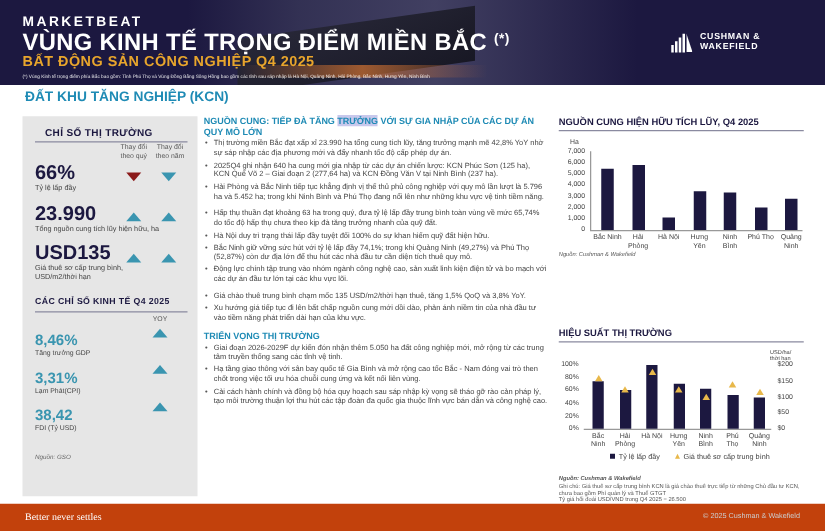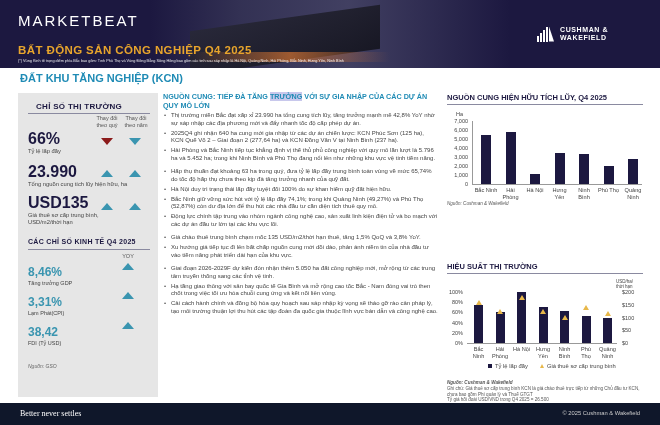--- a/index.html
+++ b/index.html
@@ -4,21 +4,21 @@
 <style>
   * { box-sizing: border-box; margin: 0; padding: 0; }
   body { width: 660px; height: 425px; overflow: hidden; background: #ffffff; font-family: "Liberation Sans", sans-serif; color: #333; position: relative; }
 
   
   .header { position: absolute; left: 0; top: 0; width: 660px; height: 68px; background: #1c1840; overflow: hidden; }
   .header-photo { position: absolute; left: 150px; top: 0; width: 360px; height: 68px;
     background: linear-gradient(90deg, rgba(28,24,64,0) 0%, rgba(70,70,100,0.55) 25%, rgba(90,90,120,0.6) 55%, rgba(28,24,64,0) 100%); }
   .header-photo .glow { position: absolute; bottom: 6px; height: 10px; background: linear-gradient(90deg, rgba(200,110,50,0), rgba(200,110,50,0.75), rgba(200,110,50,0)); }
   .header-photo .bldg { position: absolute; left: 40px; top: 18px; width: 190px; height: 44px; background: linear-gradient(160deg, rgba(40,40,55,0.9), rgba(20,20,30,0.9)); transform: skewY(-8deg); }
-  .hdr-kicker { position: absolute; left: 18px; top: 12px; color: #fff; font-weight: normal; font-size: 15px; letter-spacing: 2px; }
+  .hdr-kicker { position: absolute; left: 18px; top: 12px; color: #fff; font-weight: bold; font-size: 11px; letter-spacing: 2px; }
   .hdr-title { position: absolute; left: 18px; top: 24px; color: #fff; font-weight: bold; font-size: 19px; letter-spacing: 0.3px; white-space: nowrap; }
   .hdr-title sup { font-size: 11px; vertical-align: top; position: relative; top: 1px; }
   .hdr-sub { position: absolute; left: 18px; top: 44px; color: #e8a52c; font-size: 11.5px; letter-spacing: 0.4px; font-weight: bold; }
   .hdr-note { position: absolute; left: 18px; top: 59px; color: #ffffff; font-size: 3.8px; white-space: nowrap; opacity: 0.9; }
   .logo { position: absolute; left: 537px; top: 26px; display: flex; align-items: center; gap: 6px; }
   .logo-mark { display: flex; align-items: flex-end; gap: 1px; height: 15px; }
   .logo-mark span { display: block; background: #fff; width: 2px; }
   .logo-text { color: #fff; font-weight: bold; font-size: 7px; line-height: 8px; letter-spacing: 0.6px; }
 
   
@@ -53,33 +53,34 @@
   .axis-lbl { position: absolute; font-size: 5.5px; color: #444; text-align: right; }
   .bar { position: absolute; background: #1c1840; }
   .xcat { position: absolute; font-size: 5.6px; color: #444; text-align: center; line-height: 6.5px; width: 36px; }
   .marker { position: absolute; width: 0; height: 0; border-left: 3px solid transparent; border-right: 3px solid transparent; border-bottom: 5px solid #e8b84a; }
   .src-r { position: absolute; font-size: 4.6px; color: #555; line-height: 5.6px; }
   .legend { position: absolute; display: flex; gap: 12px; font-size: 5.8px; color: #444; align-items: center; }
   .legend .sq { display: inline-block; width: 4px; height: 4px; background: #1c1840; margin-right: 3px; }
   .legend .lt { display: inline-block; width: 0; height: 0; border-left: 2.5px solid transparent; border-right: 2.5px solid transparent; border-bottom: 4px solid #e8b84a; margin-right: 3px; }
 
   
-  .footer { position: absolute; left: 0; top: 403px; width: 660px; height: 22px; background: #0f172a; }
+  .footer { position: absolute; left: 0; top: 403px; width: 660px; height: 22px; background: #c2410c; }
   .foot-left { position: absolute; left: 20px; top: 6px; color: #fff; font-family: "Liberation Serif", serif; font-size: 8px; }
   .foot-right { position: absolute; right: 20px; top: 7px; color: #ccc; font-size: 5.8px; }
 </style>
 </head>
 <body>
 
 <div class="header">
   <div class="header-photo">
     <div class="bldg"></div>
     <div class="glow" style="left:40px;width:200px;"></div>
   </div>
   <div class="hdr-kicker">MARKETBEAT</div>
+  <div class="hdr-title"><span>VÙNG KINH TẾ TRỌNG ĐIỂM MIỀN BẮC</span> <sup>(*)</sup></div>
   <div class="hdr-sub">BẤT ĐỘNG SẢN CÔNG NGHIỆP Q4 2025</div>
   <div class="hdr-note">(*) Vùng Kinh tế trọng điểm phía Bắc bao gồm: Tỉnh Phú Thọ và Vùng Đồng Bằng Sông Hồng bao gồm các tỉnh sau sáp nhập là Hà Nội, Quảng Ninh, Hải Phòng, Bắc Ninh, Hưng Yên, Ninh Bình</div>
   <div class="logo">
     <div class="logo-mark">
       <span style="height:6px"></span>
         <span style="height:9px"></span>
         <span style="height:12px"></span>
         <span style="height:15px"></span>
         <span style="height:15px;width:5px;clip-path:polygon(0 0,100% 100%,0 100%);"></span>
     </div>
@@ -149,20 +150,21 @@
       <li>Động lực chính tập trung vào nhóm ngành công nghệ cao, sản xuất linh kiện điện tử và bo mạch với các dự án đầu tư lớn tại các khu vực lõi.</li>
     </ul>
   </div>
   <div class="block">
     <ul>
       <li>Giá chào thuê trung bình chạm mốc 135 USD/m2/thời hạn thuê, tăng 1,5% QoQ và 3,8% YoY.</li>
       <li>Xu hướng giá tiếp tục đi lên bất chấp nguồn cung mới dồi dào, phản ánh niềm tin của nhà đầu tư vào tiềm năng phát triển dài hạn của khu vực.</li>
     </ul>
   </div>
   <div class="block">
+    <div class="mid-h">TRIỂN VỌNG THỊ TRƯỜNG</div>
     <ul>
       <li>Giai đoạn 2026-2029F dự kiến đón nhận thêm 5.050 ha đất công nghiệp mới, mở rộng từ các trung tâm truyền thống sang các tỉnh vệ tinh.</li>
       <li>Hạ tầng giao thông với sân bay quốc tế Gia Bình và mở rộng cao tốc Bắc - Nam đóng vai trò then chốt trong việc tối ưu hóa chuỗi cung ứng và kết nối liên vùng.</li>
       <li>Cải cách hành chính và đồng bộ hóa quy hoạch sau sáp nhập kỳ vọng sẽ tháo gỡ rào cản pháp lý, tạo môi trường thuận lợi thu hút các tập đoàn đa quốc gia thuộc lĩnh vực bán dẫn và công nghệ cao.</li>
     </ul>
   </div>
 </div>
 
 <div>
   <div class="chart-title" style="left:447px;top:93px;">NGUỒN CUNG HIỆN HỮU TÍCH LŨY, Q4 2025</div>

